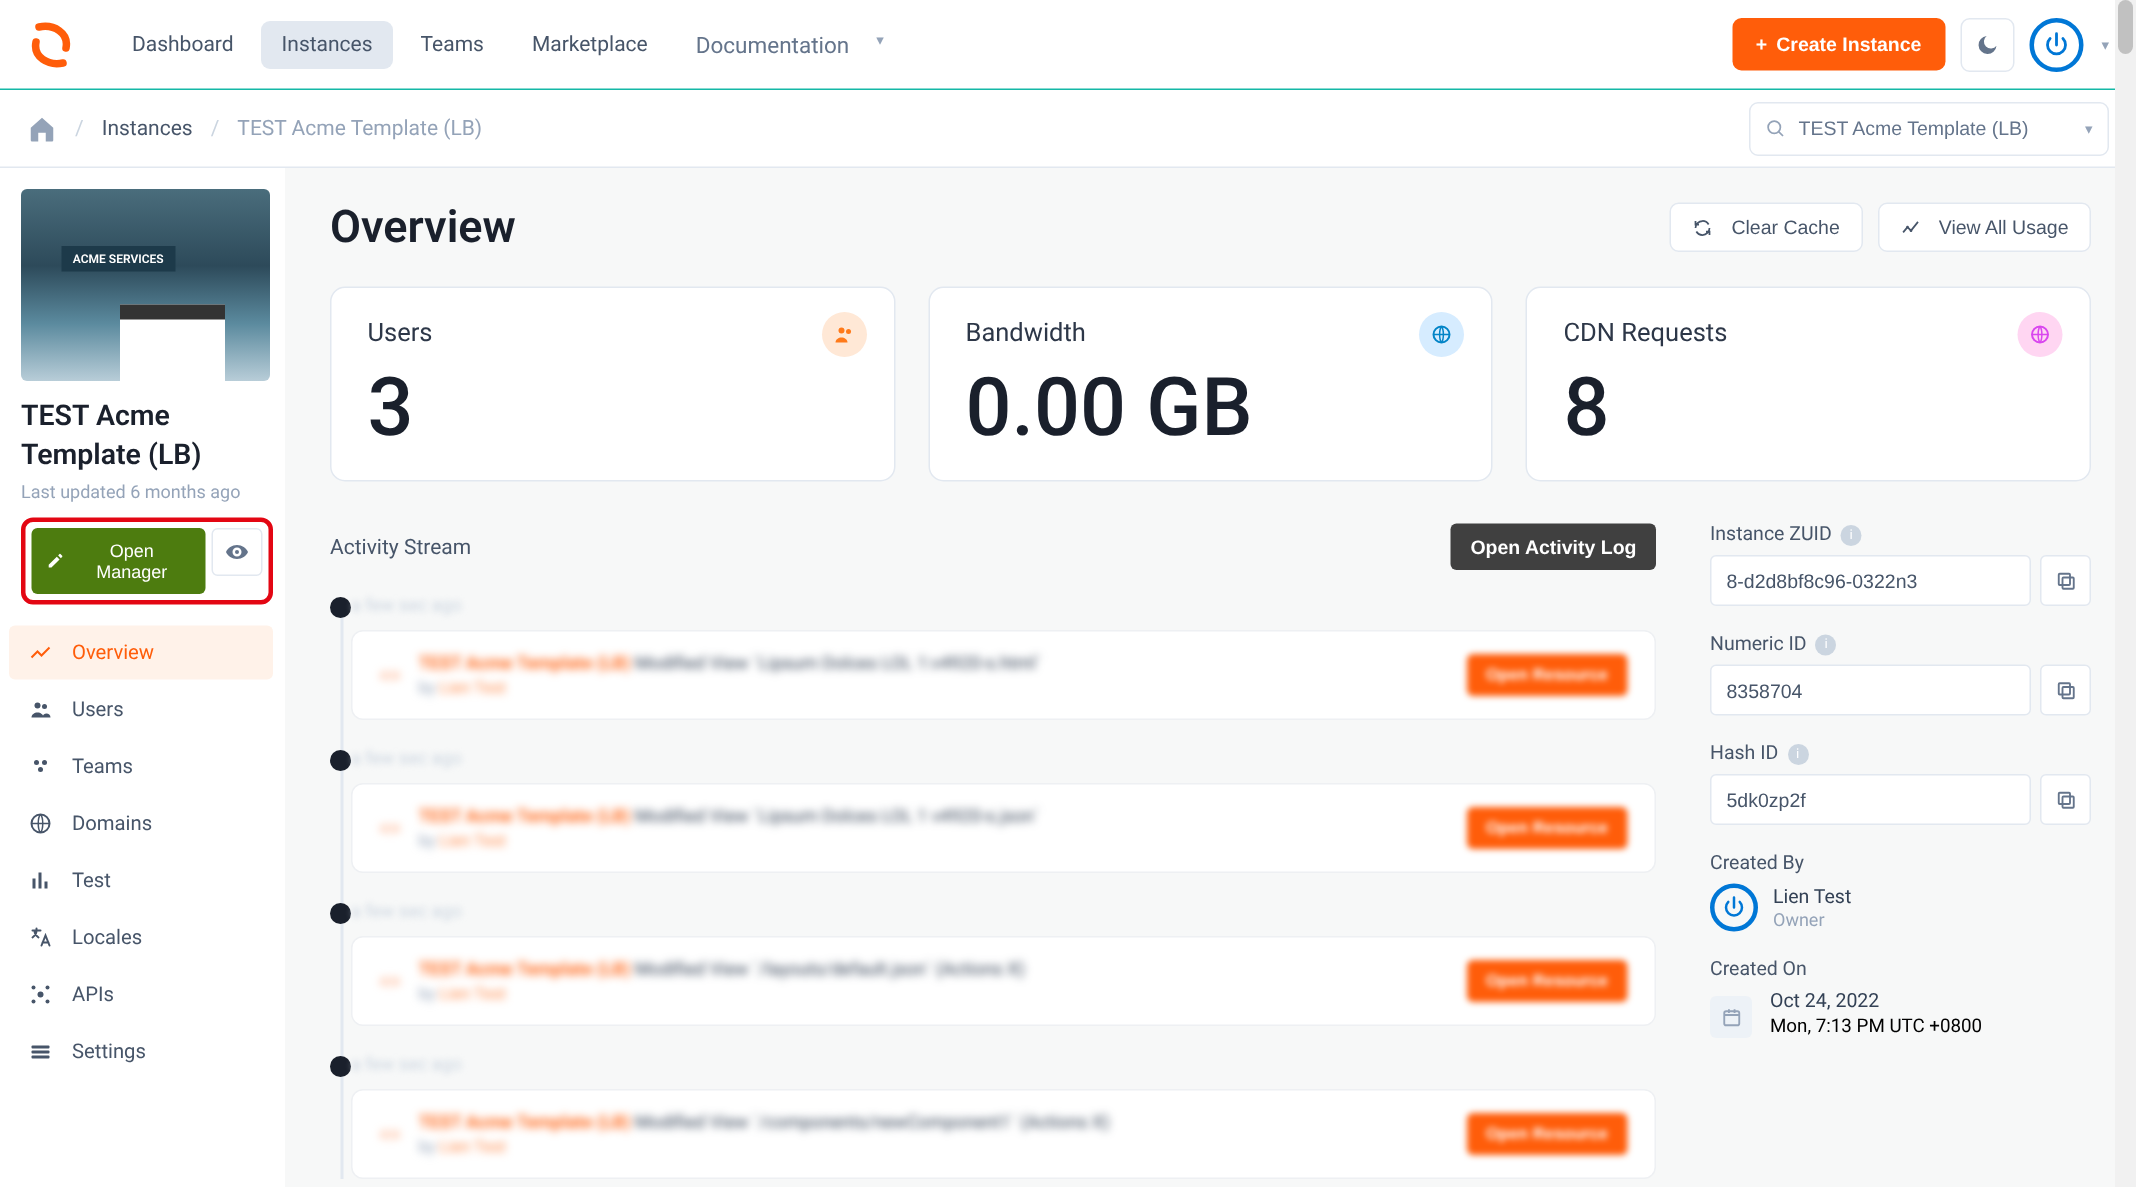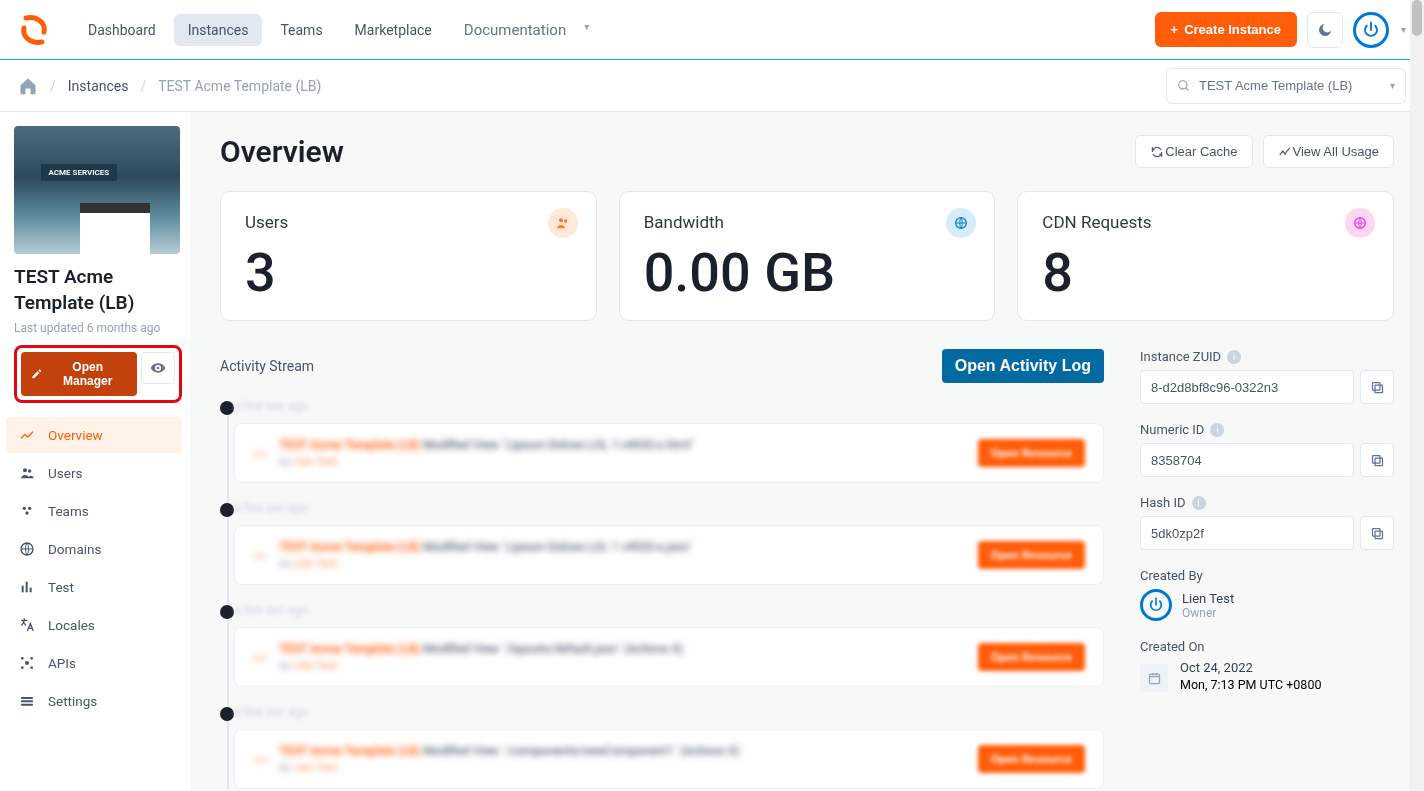--- a/index.html
+++ b/index.html
@@ -26,44 +26,44 @@
 .search-box input { border: none; flex: 1; outline: none; font-size: 13px; color: #64748b; background: transparent; }
 
 .main-wrap { display: flex; }
 .sidebar { width: 190px; padding: 14px 8px 8px 14px; background: #fff; flex-shrink: 0; }
 .preview-img { width: 166px; height: 128px; border-radius: 4px; background: linear-gradient(180deg, #4a6d7c 0%, #2d4a5a 40%, #5b8a9e 70%, #b8cdd8 100%); position: relative; overflow: hidden; margin-bottom: 10px;}
 .preview-img::before { content: ""; position: absolute; top: 60%; right: 18%; width: 70px; height: 50px; background: #fff; border-top: 10px solid #333;}
 .preview-img::after { content:"ACME SERVICES"; position:absolute; top:30%; left:16%; font-size:8px; font-weight:600; color:#fff; background:#1d3a4a; padding:4px 8px;}
 .instance-title { font-size: 19px; font-weight: 600; color: #1a202c; line-height: 1.35; margin-bottom: 6px; }
 .instance-updated { font-size: 12px; color: #94a3b8; margin-bottom: 10px; }
 .highlight-box { border: 3px solid #e30613; border-radius: 8px; padding: 4px; display:flex; gap:4px; margin-bottom: 14px; }
-.open-mgr-btn { flex:1; background: #c2410c; color: #fff; border: none; border-radius: 4px; padding: 8px 10px; font-size: 12px; font-weight:700; display:flex; align-items:center; justify-content:center; gap:6px; cursor:pointer; }
+.open-mgr-btn { flex:1; background: #4d7c0f; color: #fff; border: none; border-radius: 4px; padding: 8px 10px; font-size: 12px; font-weight:400; display:flex; align-items:center; justify-content:center; gap:6px; cursor:pointer; }
 .eye-btn { width: 34px; height: 32px; border: 1px solid #e2e8f0; border-radius: 4px; display:flex; align-items:center; justify-content:center; color:#64748b; cursor:pointer; background:#fff;}
 .side-nav { list-style: none; margin-left: -8px;}
 .side-item { display:flex; align-items:center; gap:12px; padding: 9px 12px; color:#475569; font-size:13.5px; border-radius:4px; cursor:pointer; margin-bottom:2px;}
 .side-item.active { background:#fff2e9; color:#ff5d0a; }
 .side-item .ic { width:18px; height:18px; display:flex; align-items:center; justify-content:center;}
 
 .content { flex: 1; background: #f7f8f8; padding: 22px 30px; min-width: 0; }
 .content-head { display:flex; align-items:center; margin-bottom: 22px; }
 .page-title { font-size: 30px; font-weight: 600; color: #1a202c; }
 .head-actions { margin-left:auto; display:flex; gap:10px;}
-.ghost-btn { border:1px solid #e2e8f0; background:#fff; border-radius:6px; padding:8px 14px; font-size:13px; color:#475569; display:flex; align-items:center; gap:1px; cursor:pointer;}
+.ghost-btn { border:1px solid #e2e8f0; background:#fff; border-radius:6px; padding:8px 14px; font-size:13px; color:#475569; display:flex; align-items:center; gap:12px; cursor:pointer;}
 .stats { display:flex; gap:22px; margin-bottom: 28px;}
 .stat-card { flex:1; background:#fff; border:1px solid #e2e8f0; border-radius:10px; padding:20px 24px; position:relative;}
 .stat-label { font-size:17px; color:#2d3748; margin-bottom:14px;}
 .stat-value { font-size:54px; font-weight:500; color:#1a202c; line-height:1;}
 .stat-icon { position:absolute; top:16px; right:18px; width:30px; height:30px; border-radius:50%; display:flex; align-items:center; justify-content:center;}
 .stat-icon.orange { background:#ffe8d6; color:#ff7a1a;}
 .stat-icon.blue { background:#d6ecff; color:#0284c7;}
 .stat-icon.pink { background:#ffd6f2; color:#d946ef;}
 
 .activity-head { display:flex; align-items:center; margin-bottom:16px;}
 .activity-title { font-size:14px; color:#475569;}
-.primary-sm { margin-left:auto; background:#0369a1; color:#fff; border:none; border-radius:4px; padding:8px 13px; font-size:16px; font-weight:600; cursor:pointer;}
+.primary-sm { margin-left:auto; background:#404040; color:#fff; border:none; border-radius:4px; padding:8px 13px; font-size:13px; font-weight:600; cursor:pointer;}
 
 .timeline { position:relative; padding-left:14px;}
 .tl-line { position:absolute; left:7px; top:8px; bottom:0; width:2px; background:#e2e8f0;}
 .tl-group { position:relative; margin-bottom:18px;}
 .tl-dot { position:absolute; left:-14px; top:2px; width:14px; height:14px; border-radius:50%; background:#1a202c;}
 .tl-time { font-size:12px; color:#cbd5e0; margin-bottom:10px; filter:blur(2px);}
 .tl-card { background:#fff; border:1px solid #eef0f3; border-radius:8px; padding:14px 18px; display:flex; align-items:center; gap:12px;}
 .tl-idx { color:#ffb08a; font-weight:700; font-size:14px; filter:blur(3px);}
 .tl-body { flex:1; filter:blur(3px);}
 .tl-ln1 span.o { color:#ff5d0a; font-weight:600;}

